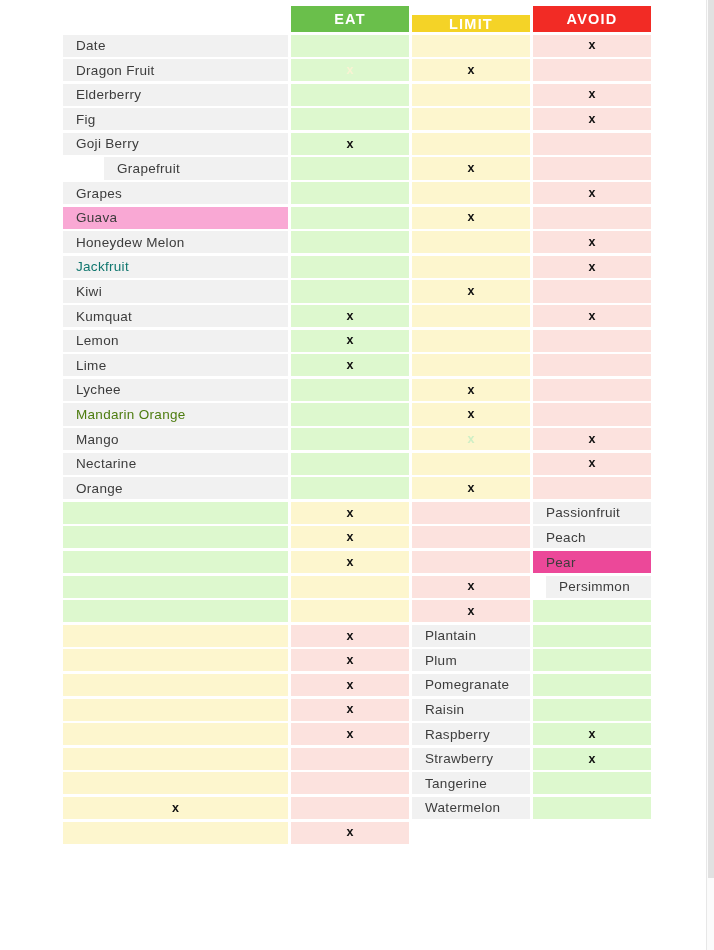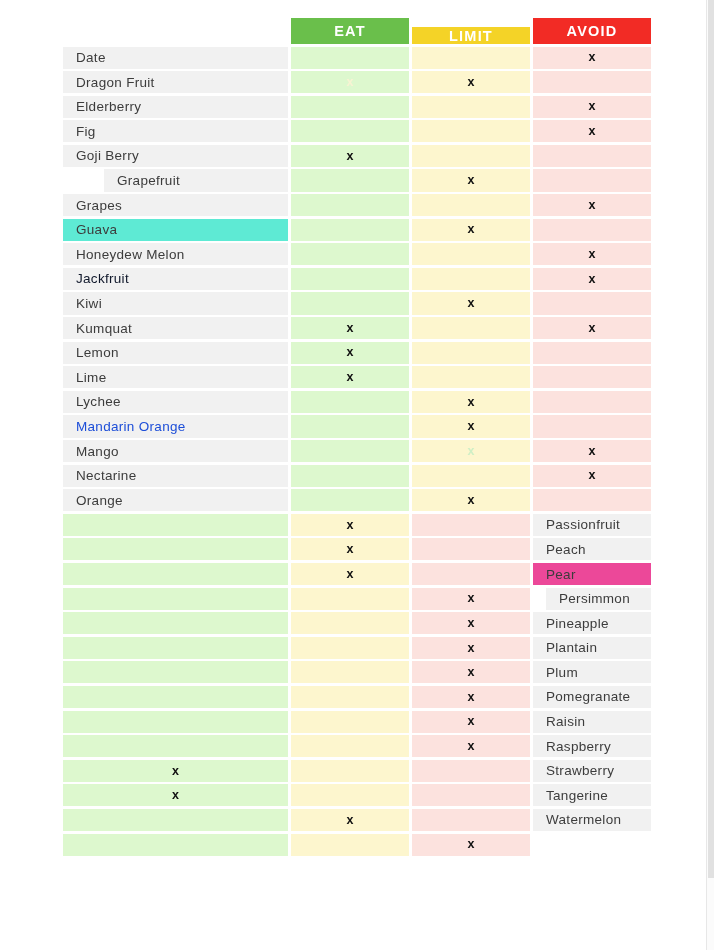--- a/index.html
+++ b/index.html
@@ -5,21 +5,21 @@
   html,body{margin:0;padding:0;}
   body{
     width:714px;height:950px;
     background:#ffffff;
     font-family:"Liberation Sans", sans-serif;
     position:relative;
     overflow:hidden;
   }
   .fruit-table{
     position:absolute;
-    left:63px;top:18px;
+    left:63px;top:6px;
     display:grid;
     grid-template-columns:225px 118px 118px 118px;
     grid-template-rows:26px;
     grid-auto-rows:22.1px;
     column-gap:3px;
     row-gap:2.5px;
   }
   .corner-cell{background:transparent;}
   .header-cell{
     display:flex;align-items:center;justify-content:center;
@@ -98,33 +98,33 @@
     <div class="mark-cell" style="background: rgb(253, 246, 206);">
       <span style="color: rgb(17, 17, 17);">x</span>
     </div>
     <div class="mark-cell" style="background: rgb(252, 226, 222);"></div>
     <div class="name-cell" style="background: rgb(241, 241, 241); color: rgb(60, 60, 60);">Grapes</div>
     <div class="mark-cell" style="background: rgb(221, 248, 206);"></div>
     <div class="mark-cell" style="background: rgb(253, 246, 206);"></div>
     <div class="mark-cell" style="background: rgb(252, 226, 222);">
       <span style="color: rgb(17, 17, 17);">x</span>
     </div>
-    <div class="name-cell" style="background: #5eead4; color: rgb(60, 60, 60);">Guava</div>
+    <div class="name-cell" style="background: #f9a8d4; color: rgb(60, 60, 60);">Guava</div>
     <div class="mark-cell" style="background: rgb(221, 248, 206);"></div>
     <div class="mark-cell" style="background: rgb(253, 246, 206);">
       <span style="color: rgb(17, 17, 17);">x</span>
     </div>
     <div class="mark-cell" style="background: rgb(252, 226, 222);"></div>
     <div class="name-cell" style="background: rgb(241, 241, 241); color: rgb(60, 60, 60);">Honeydew Melon</div>
     <div class="mark-cell" style="background: rgb(221, 248, 206);"></div>
     <div class="mark-cell" style="background: rgb(253, 246, 206);"></div>
     <div class="mark-cell" style="background: rgb(252, 226, 222);">
       <span style="color: rgb(17, 17, 17);">x</span>
     </div>
-    <div class="name-cell" style="background: rgb(241, 241, 241); color: #0f172a;">Jackfruit</div>
+    <div class="name-cell" style="background: rgb(241, 241, 241); color: #0f766e;">Jackfruit</div>
     <div class="mark-cell" style="background: rgb(221, 248, 206);"></div>
     <div class="mark-cell" style="background: rgb(253, 246, 206);"></div>
     <div class="mark-cell" style="background: rgb(252, 226, 222);">
       <span style="color: rgb(17, 17, 17);">x</span>
     </div>
     <div class="name-cell" style="background: rgb(241, 241, 241); color: rgb(60, 60, 60);">Kiwi</div>
     <div class="mark-cell" style="background: rgb(221, 248, 206);"></div>
     <div class="mark-cell" style="background: rgb(253, 246, 206);">
       <span style="color: rgb(17, 17, 17);">x</span>
     </div>
@@ -148,21 +148,21 @@
       <span style="color: rgb(17, 17, 17);">x</span>
     </div>
     <div class="mark-cell" style="background: rgb(253, 246, 206);"></div>
     <div class="mark-cell" style="background: rgb(252, 226, 222);"></div>
     <div class="name-cell" style="background: rgb(241, 241, 241); color: rgb(60, 60, 60);">Lychee</div>
     <div class="mark-cell" style="background: rgb(221, 248, 206);"></div>
     <div class="mark-cell" style="background: rgb(253, 246, 206);">
       <span style="color: rgb(17, 17, 17);">x</span>
     </div>
     <div class="mark-cell" style="background: rgb(252, 226, 222);"></div>
-    <div class="name-cell" style="background: rgb(241, 241, 241); color: #1d4ed8;">Mandarin Orange</div>
+    <div class="name-cell" style="background: rgb(241, 241, 241); color: #4d7c0f;">Mandarin Orange</div>
     <div class="mark-cell" style="background: rgb(221, 248, 206);"></div>
     <div class="mark-cell" style="background: rgb(253, 246, 206);">
       <span style="color: rgb(17, 17, 17);">x</span>
     </div>
     <div class="mark-cell" style="background: rgb(252, 226, 222);"></div>
     <div class="name-cell" style="background: rgb(241, 241, 241); color: rgb(60, 60, 60);">Mango</div>
     <div class="mark-cell" style="background: rgb(221, 248, 206);"></div>
     <div class="mark-cell" style="background: rgb(253, 246, 206);">
       <span style="color: rgb(207, 239, 197);">x</span>
     </div>
@@ -203,21 +203,20 @@
     <div class="mark-cell" style="background: rgb(253, 246, 206);"></div>
     <div class="mark-cell" style="background: rgb(252, 226, 222);">
       <span style="color: rgb(17, 17, 17);">x</span>
     </div>
     <div class="name-cell" style="background: rgb(241, 241, 241); color: rgb(60, 60, 60); margin-left: 13px;">Persimmon</div>
     <div class="mark-cell" style="background: rgb(221, 248, 206);"></div>
     <div class="mark-cell" style="background: rgb(253, 246, 206);"></div>
     <div class="mark-cell" style="background: rgb(252, 226, 222);">
       <span style="color: rgb(17, 17, 17);">x</span>
     </div>
-    <div class="name-cell" style="background: rgb(241, 241, 241); color: rgb(60, 60, 60);">Pineapple</div>
     <div class="mark-cell" style="background: rgb(221, 248, 206);"></div>
     <div class="mark-cell" style="background: rgb(253, 246, 206);"></div>
     <div class="mark-cell" style="background: rgb(252, 226, 222);">
       <span style="color: rgb(17, 17, 17);">x</span>
     </div>
     <div class="name-cell" style="background: rgb(241, 241, 241); color: rgb(60, 60, 60);">Plantain</div>
     <div class="mark-cell" style="background: rgb(221, 248, 206);"></div>
     <div class="mark-cell" style="background: rgb(253, 246, 206);"></div>
     <div class="mark-cell" style="background: rgb(252, 226, 222);">
       <span style="color: rgb(17, 17, 17);">x</span>

